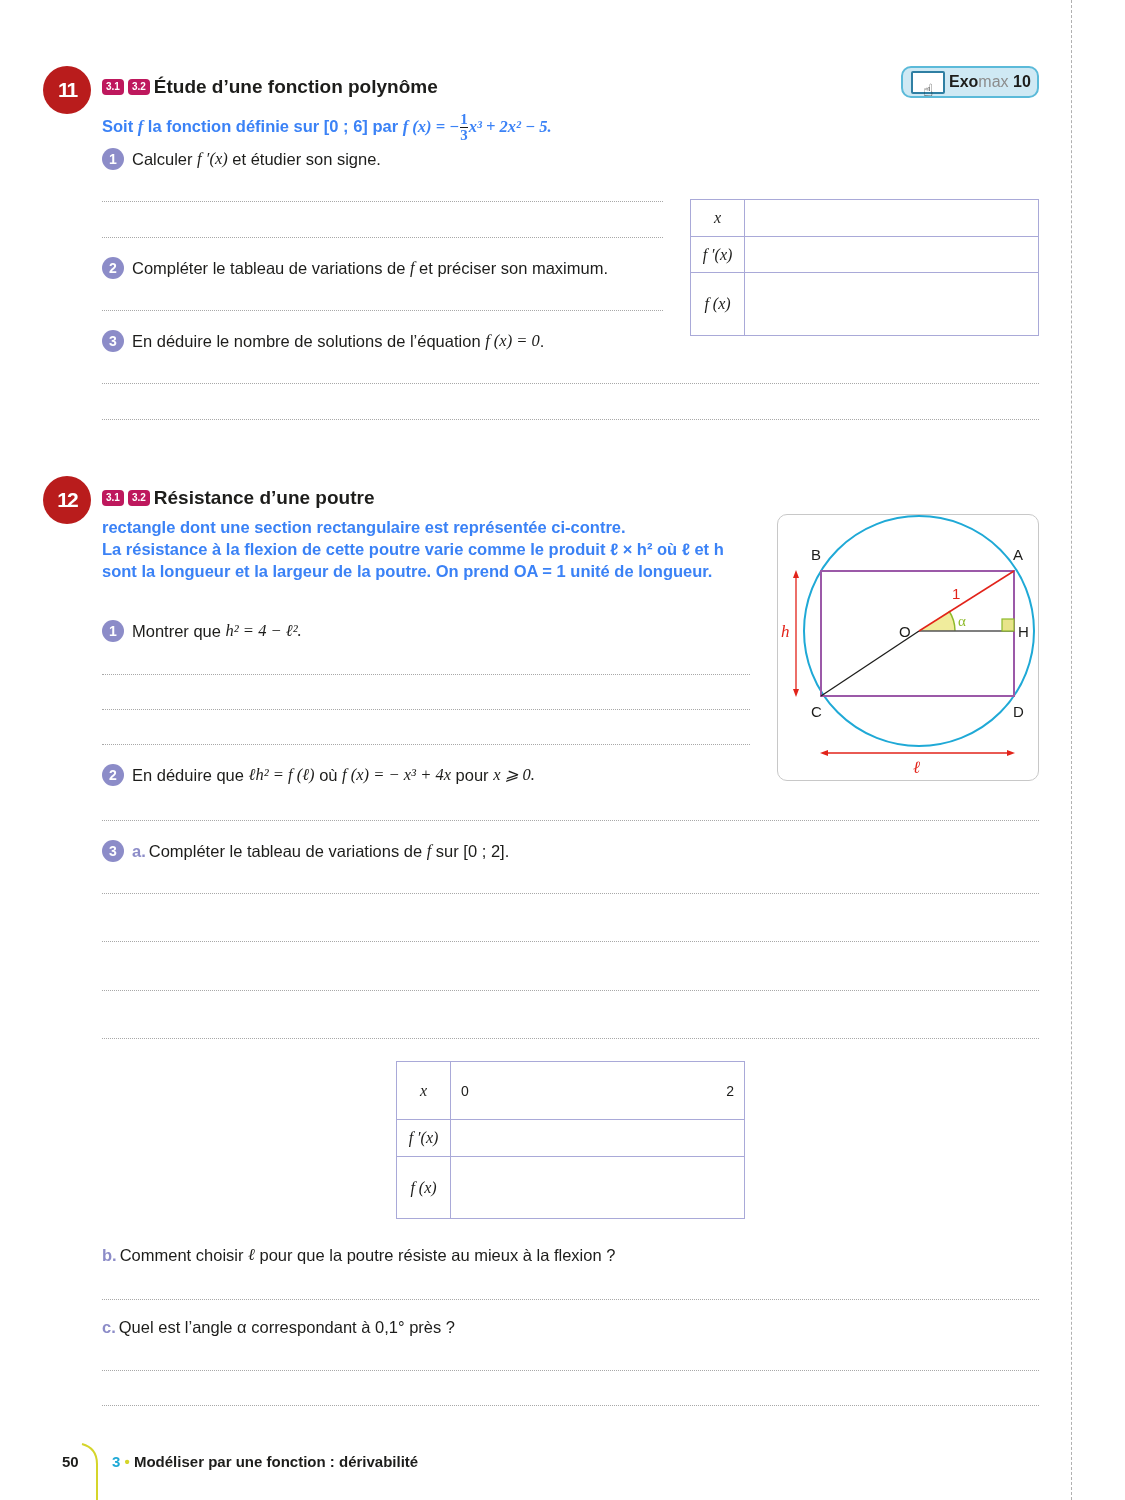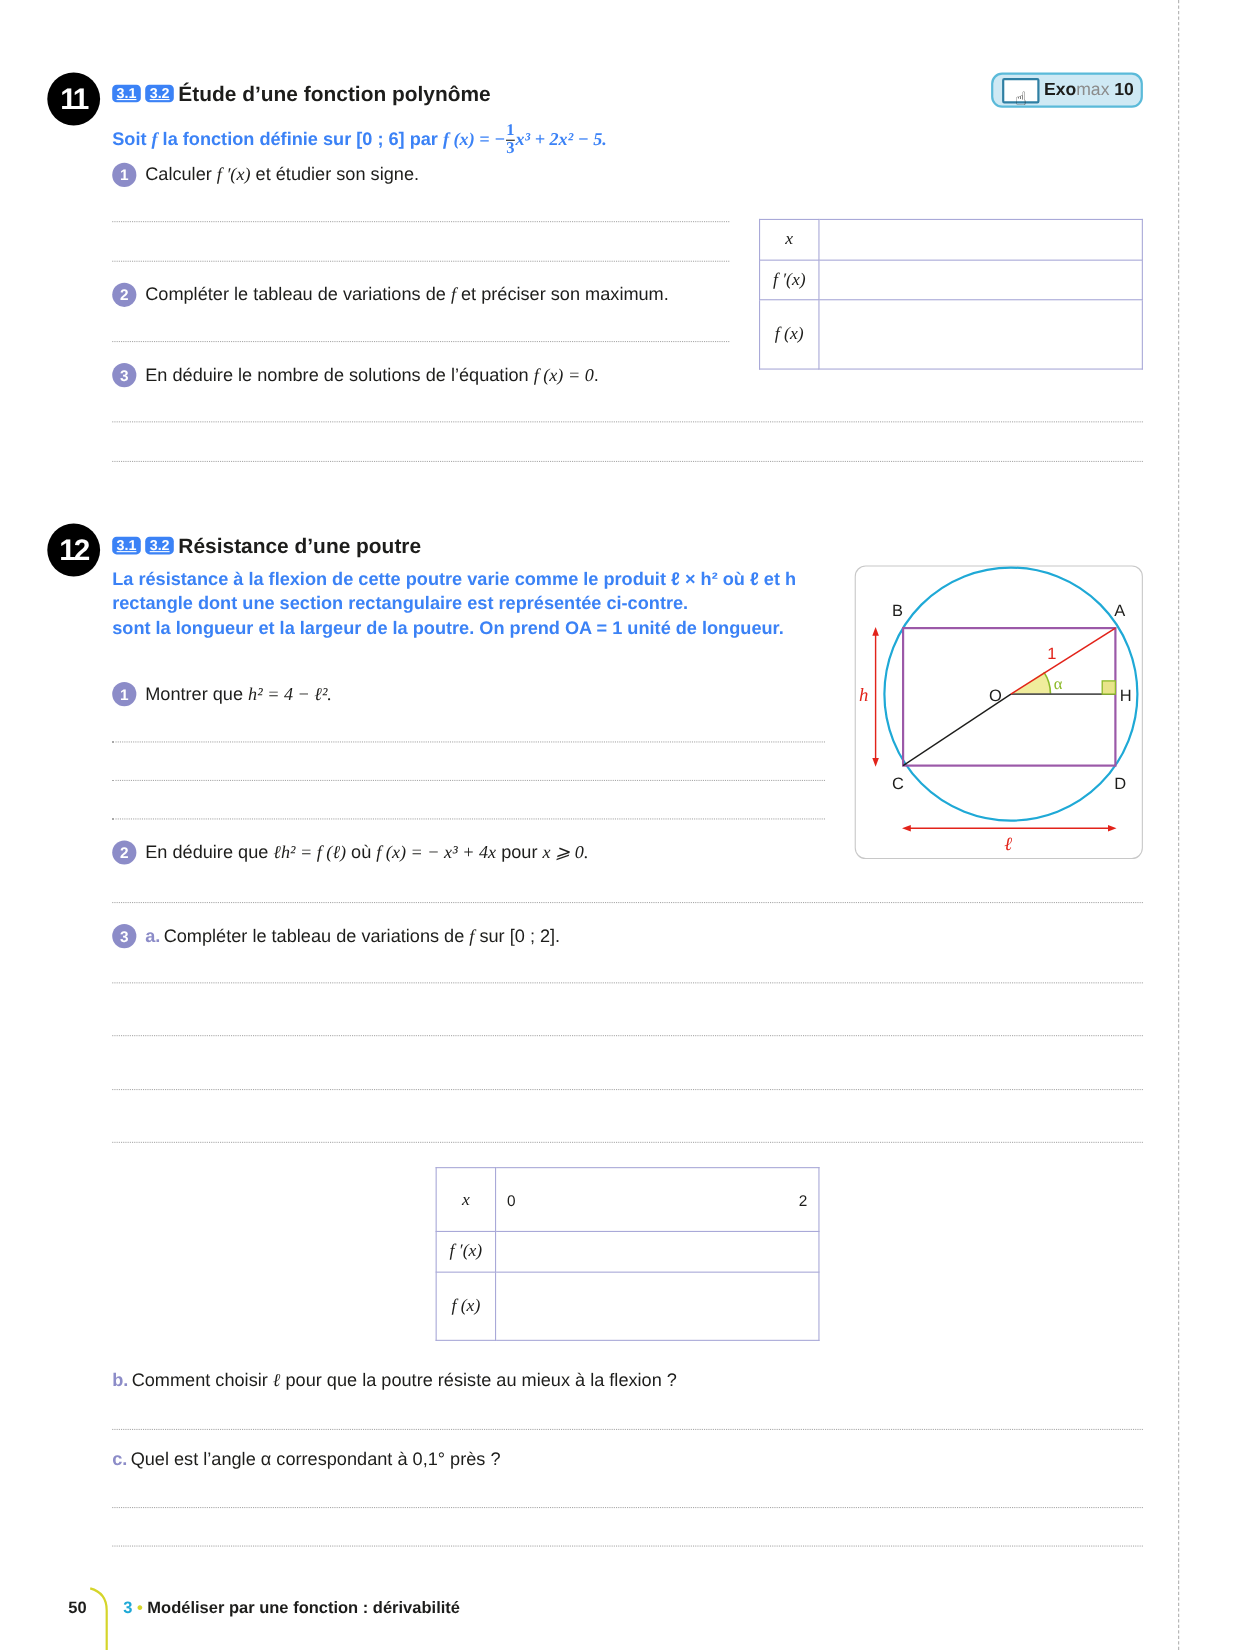--- a/index.html
+++ b/index.html
@@ -1,24 +1,24 @@
 <!DOCTYPE html>
 <html><head>
 <meta charset="utf-8">
 <style>
   * { box-sizing: border-box; margin: 0; padding: 0; }
   html, body { width: 1125px; height: 1500px; background: #fff; overflow: hidden; }
   body { position: relative; font-family: "Liberation Sans", "DejaVu Sans", sans-serif; color: #1d1d1b; }
   .abs { position: absolute; }
   .m { font-family: "Liberation Serif", "DejaVu Serif", serif; font-style: italic; }
   .mr { font-family: "Liberation Serif", "DejaVu Serif", serif; }
-  .ex-num { width: 48px; height: 48px; border-radius: 50%; background: #000000; color: #fff;
-    font-weight: bold; font-size: 27px; display: flex; align-items: center; justify-content: center; letter-spacing: -2px; }
-  .tag { display: inline-block; background: #3b82f6; color: #fff; font-weight: bold; font-size: 13px;
-    border-radius: 4px; padding: 1px 4px; margin-right: 4px; line-height: 14px; vertical-align: 3px; text-decoration: underline; }
+  .ex-num { width: 48px; height: 48px; border-radius: 50%; background: #b91c1c; color: #fff;
+    font-weight: bold; font-size: 21px; display: flex; align-items: center; justify-content: center; letter-spacing: -2px; }
+  .tag { display: inline-block; background: #be185d; color: #fff; font-weight: bold; font-size: 10px;
+    border-radius: 4px; padding: 1px 4px; margin-right: 4px; line-height: 14px; vertical-align: 3px; }
   .title { font-size: 19px; font-weight: bold; color: #1d1d1b; white-space: nowrap; }
   .txt { font-size: 16.5px; line-height: 22px; white-space: nowrap; color: #3b82f6; font-weight: bold; }
   .q { font-size: 16.5px; white-space: nowrap; display: flex; align-items: center; }
   .qn { width: 22px; height: 22px; border-radius: 50%; background: #8c8cc8; color: #fff; font-weight: bold;
     font-size: 14px; display: inline-flex; align-items: center; justify-content: center; margin-right: 8px; flex: none; }
   .sub { color: #8c8cc8; font-weight: bold; margin-right: 3px; }
   .dots { position: absolute; height: 0; border-top: 1.5px dotted #a8a8a8; }
   table.var { position: absolute; border-collapse: collapse; }
   table.var td { border: 1.5px solid #a9a9d8; font-size: 16px; }
   table.var td.h { width: 54px; text-align: center; }
@@ -94,22 +94,22 @@
       </tr>
 </tbody>
   </table>
 
 <div class="abs ex-num" style="left:43px;top:476px;">12</div>
 <div class="abs title" style="left:102px;top:487px;">
   <span class="tag">3.1</span><span class="tag">3.2</span><span>Résistance d’une poutre</span>
 </div>
 
 <div class="abs" style="left:102px;top:516px;">
+  <div class="txt">rectangle dont une section rectangulaire est représentée ci-contre.</div>
   <div class="txt">La résistance à la flexion de cette poutre varie comme le produit ℓ × h² où ℓ et h</div>
-  <div class="txt">rectangle dont une section rectangulaire est représentée ci-contre.</div>
   <div class="txt">sont la longueur et la largeur de la poutre. On prend OA = 1 unité de longueur.</div>
 </div>
 
 <div class="abs q" style="left:102px;top:620px;">
   <span class="qn">1</span>
     <span style="white-space:pre">Montrer que </span>
     <span class="m">h² = 4 − ℓ².</span>
 </div>
 <div class="dots" style="left:102px;top:674px;width:648px;"></div>
 <div class="dots" style="left:102px;top:709px;width:648px;"></div>

